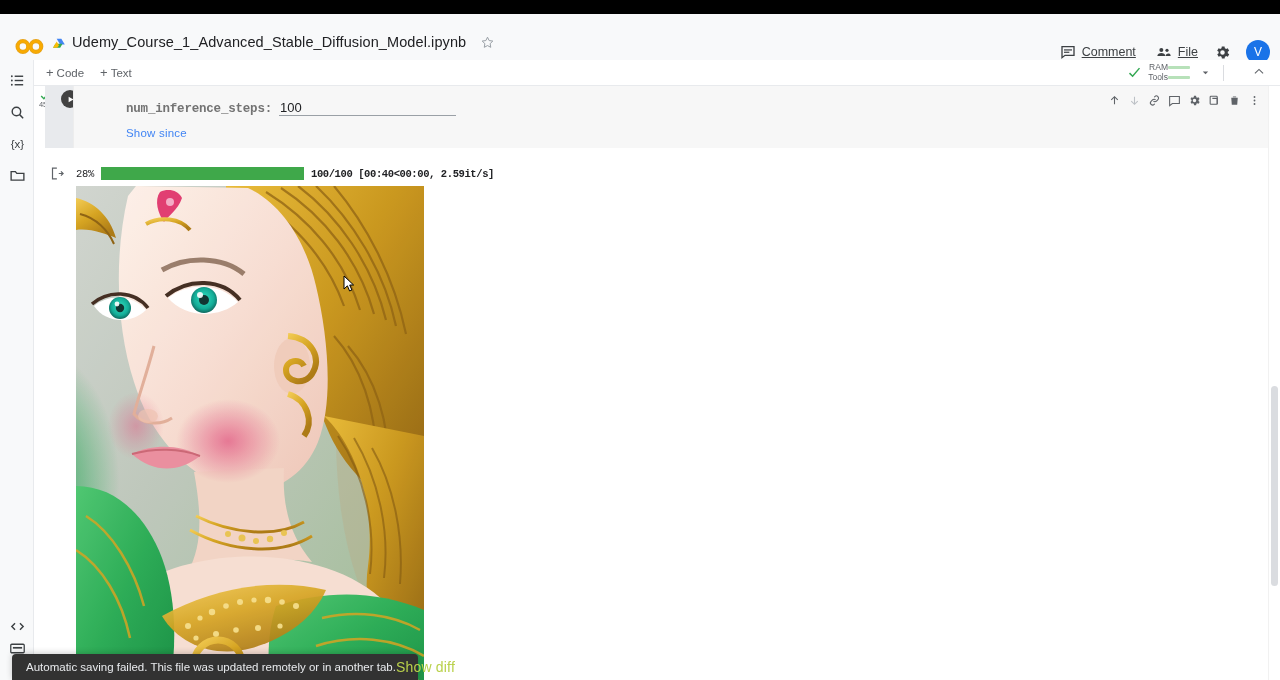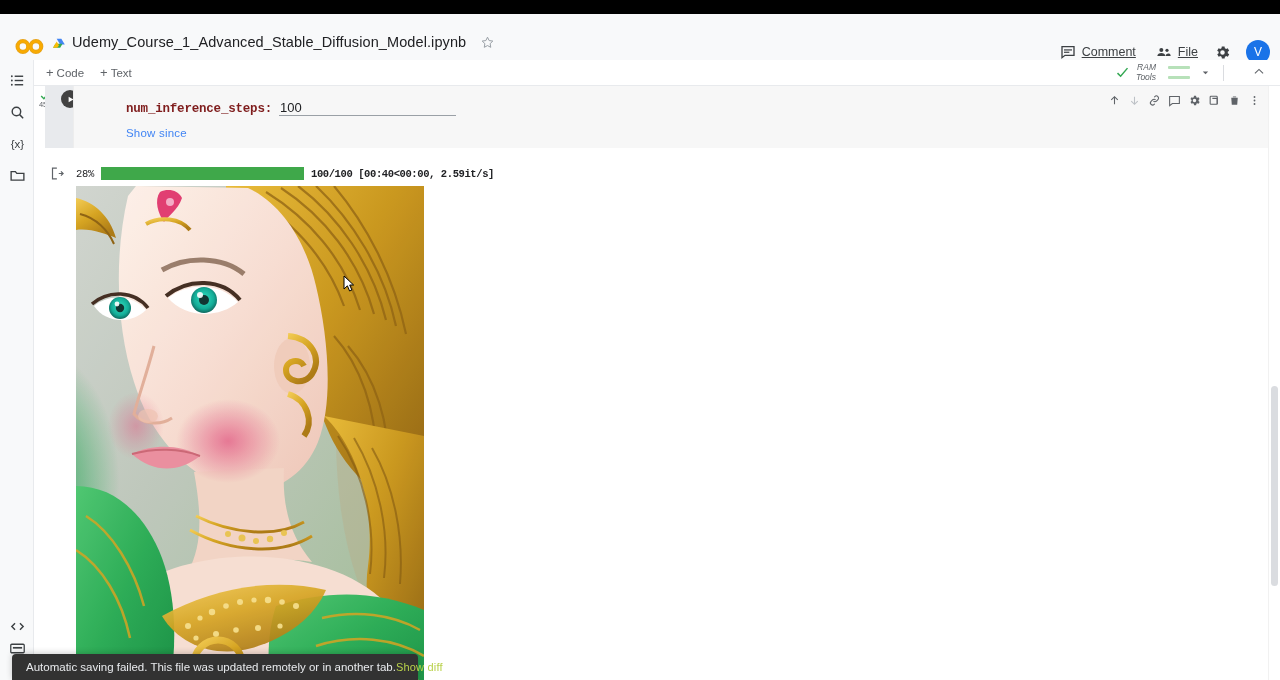--- a/index.html
+++ b/index.html
@@ -85,21 +85,21 @@
     font-size: 11.5px; color: #5f6368; padding: 2px 6px; border-radius: 3px;
   }
   .plus { font-size: 13px; line-height: 1; color:#5f6368; }
 
   .res-meter {
     position: absolute; right: 50px; top: 3px;
     display: flex; align-items: center; gap: 5px;
   }
   .check-ok { width: 15px; height: 15px; display:block; color:#34a853; }
   .meter-labels { display: flex; flex-direction: column; gap: 1px; }
-  .meter-line { display: flex; align-items: center; gap: 12px; font-style: italic; }
+  .meter-line { display: flex; align-items: center; gap: 0; }
   .meter-txt { font-size: 8.5px; color: #5f6368; width: 21px; text-align: right; line-height: 9px;}
   .meter-bar { width: 22px; height: 3px; background: #b7e1b9; border-radius: 1px; }
   .caret-btn { margin-left: 4px; color:#5f6368; display:flex; align-items:center;}
   .divider-v { width:1px; height:16px; background:#dadce0; margin:0 6px; }
   .collapse-btn { position:absolute; right:14px; top:5px; color:#5f6368; display:flex;}
 
   
   .sidebar {
     position: absolute; left: 0; top: 60px; width: 34px; height: 620px;
     background: #f8f9fa; border-right: 1px solid #e8eaed;
@@ -147,21 +147,21 @@
   .cell-body {
     position: absolute; left: 39px; top: 0; right: 0; height: 62px;
     background: #f7f7f7; border-left: 1px solid #ededed;
   }
   .form-field {
     position: absolute; left: 52px; top: 14px;
     display: flex; align-items: baseline;
   }
   .form-label {
     font-family: "Liberation Mono", monospace;
-    font-size: 12.5px; font-weight: bold; color: #7f1d1d; letter-spacing: -0.2px;
+    font-size: 12.5px; font-weight: bold; color: #737373; letter-spacing: -0.2px;
   }
   .form-input {
     margin-left: 7px;
     min-width: 136px;
     border: none; border-bottom: 1px solid #9aa0a6; outline: none;
     background: transparent;
     font-family: "Liberation Sans", sans-serif; font-size: 13px; color: #202124;
     padding: 0 0 1px 1px; height: 16px;
   }
   .show-code {
@@ -225,21 +225,21 @@
   .toast {
     position: absolute; left: 12px; bottom: 0px;
     width: 406px; height: 26px;
     background: #323232;
     border-radius: 4px 4px 0 0;
     display: flex; align-items: center; justify-content: space-between;
     padding: 0 14px;
     box-shadow: 0 -1px 6px rgba(0,0,0,.2);
   }
   .toast-msg { font-size: 11.5px; color: #e8eaed; white-space: nowrap; }
-  .toast-action { font-size: 11px; color: #b9d14a; white-space: nowrap; letter-spacing:.2px;}
+  .toast-action { font-size: 14px; color: #b9d14a; white-space: nowrap; letter-spacing:.2px;}
 
   
   .cursor {
     position: absolute; left: 343px; top: 275px; width: 12px; height: 18px;
     pointer-events: none;
   }
 </style>
 </head>
 <body>
 

